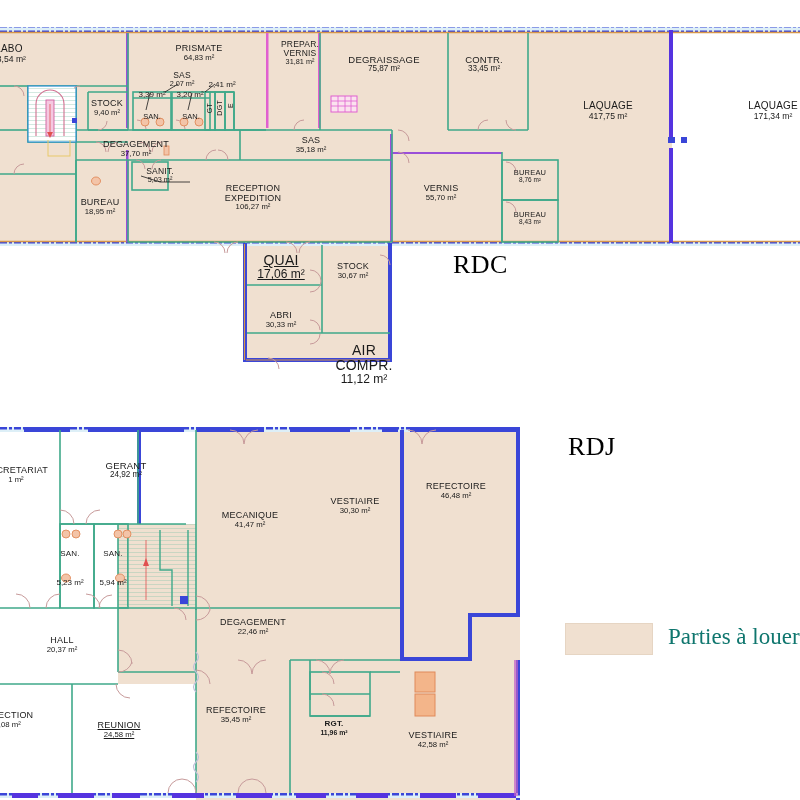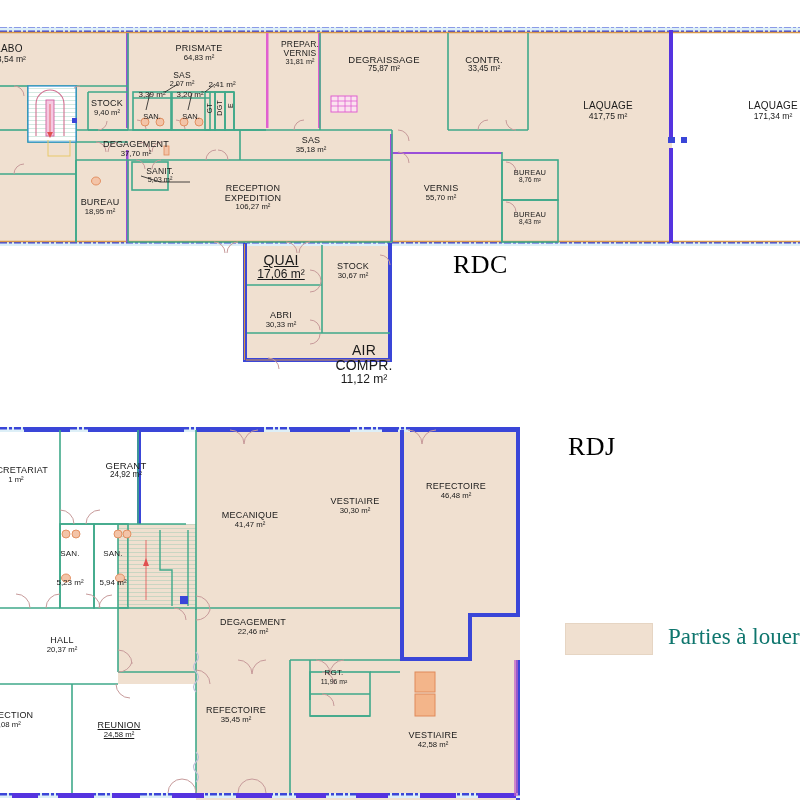--- a/index.html
+++ b/index.html
@@ -551,21 +551,21 @@
   <span class="rm-area">5,08 m²</span>
 </div>
 <div class="room-label" style="left:119px; top:721px; font-size:9px;text-decoration:underline;">
   <span class="rm-name">REUNION</span>
   <span class="rm-area">24,58 m²</span>
 </div>
 <div class="room-label" style="left:236px; top:706px; font-size:9px;">
   <span class="rm-name">REFECTOIRE</span>
   <span class="rm-area">35,45 m²</span>
 </div>
-<div class="room-label" style="left:334px; top:669px; font-size:8px;">
+<div class="room-label" style="left:334px; top:720px; font-size:8px;font-weight:bold;">
   <span class="rm-name">RGT.</span>
   <span class="rm-area">11,96 m²</span>
 </div>
 <div class="room-label" style="left:433px; top:731px; font-size:9px;">
   <span class="rm-name">VESTIAIRE</span>
   <span class="rm-area">42,58 m²</span>
 </div>
 
 <div class="floor-tag" style="left:405px; top:250px;">RDC</div>
 <div class="floor-tag" style="left:520px; top:432px;text-align:right;">RDJ</div>

